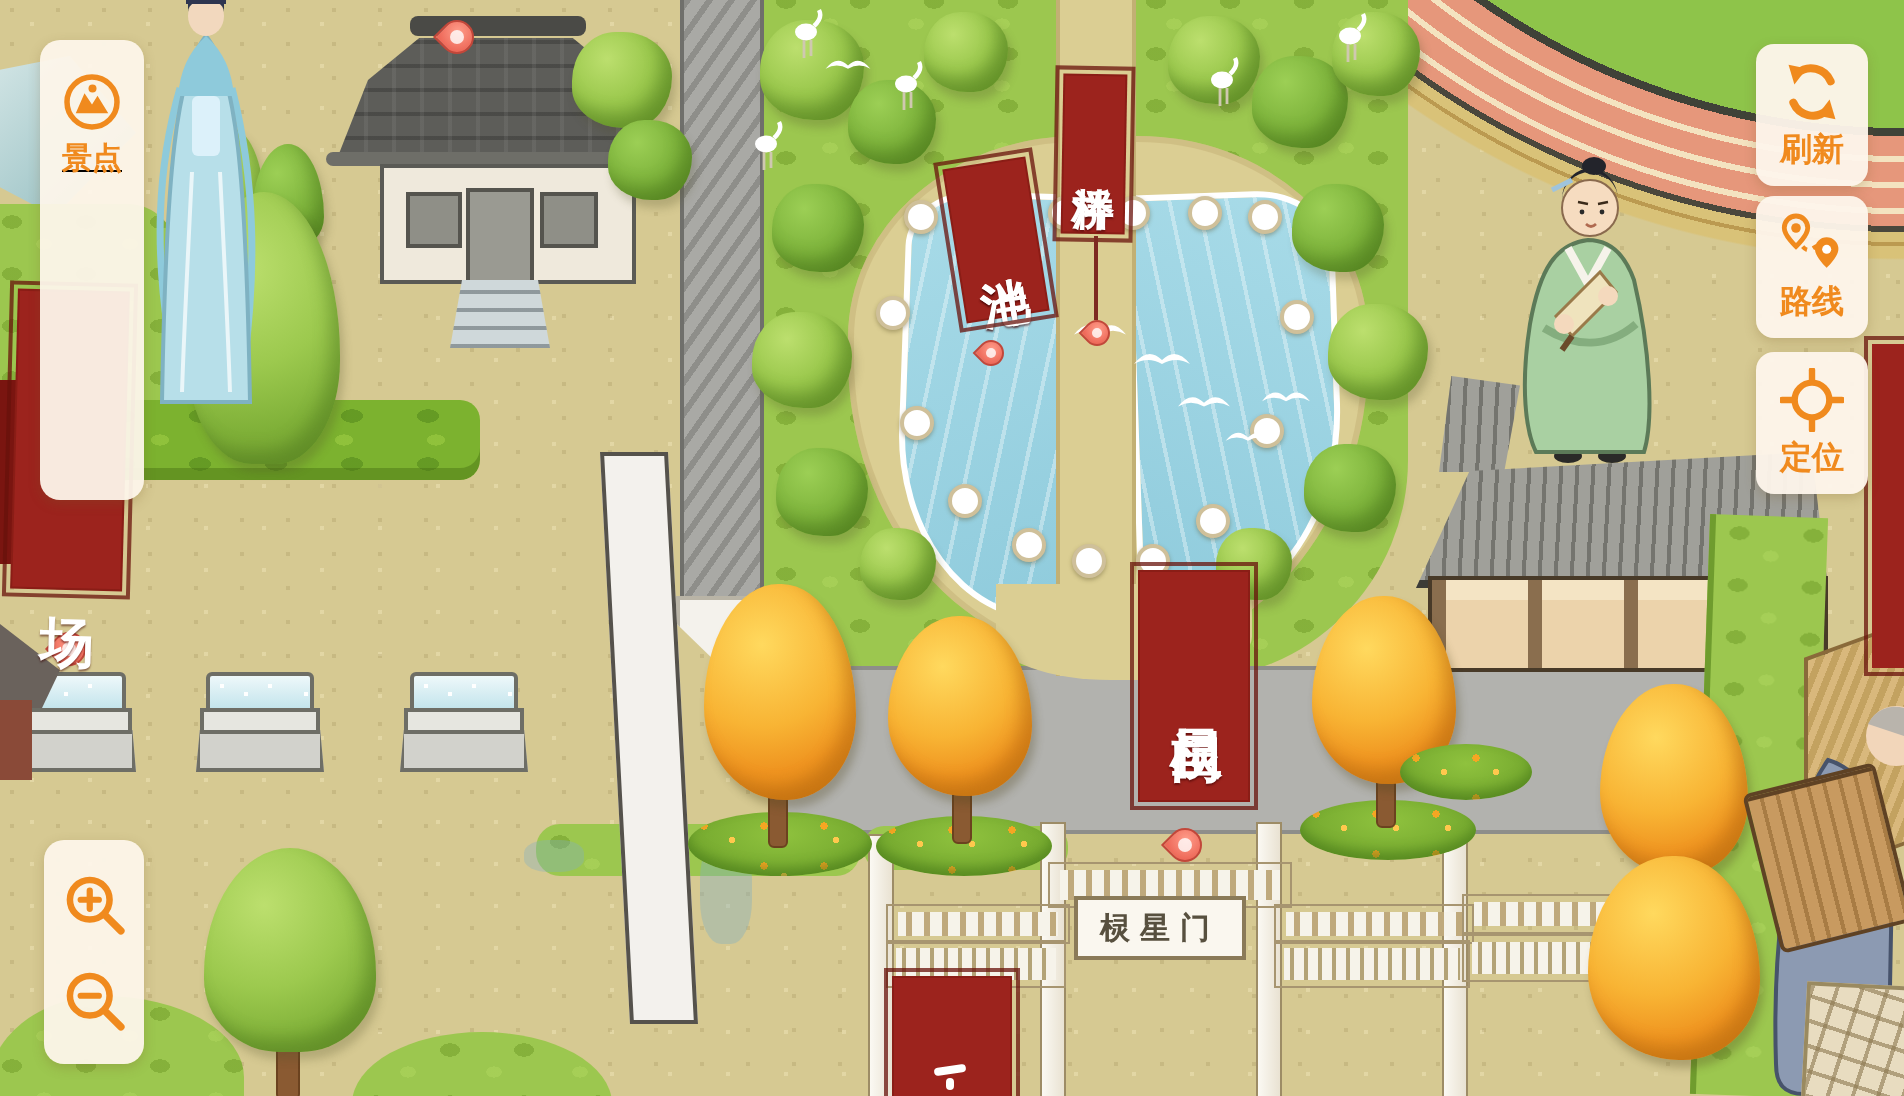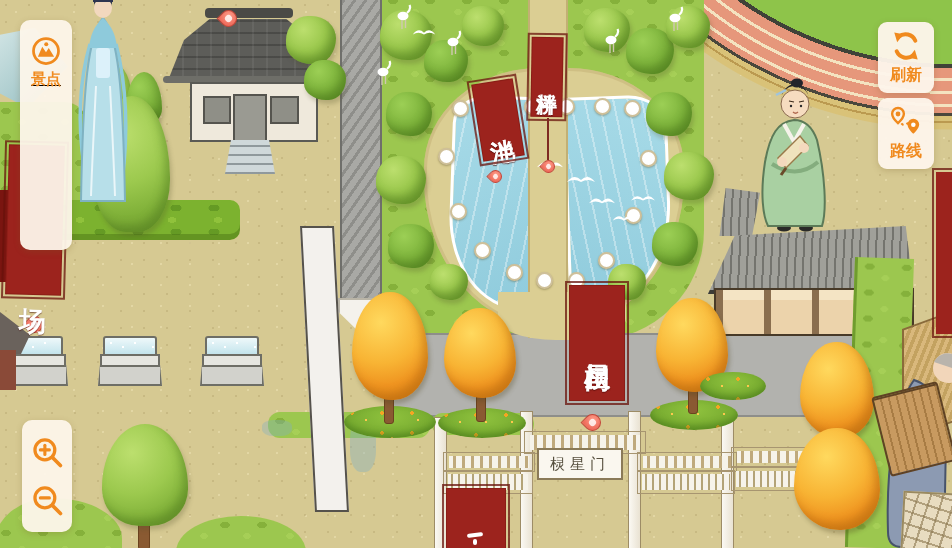--- a/index.html
+++ b/index.html
@@ -45,21 +45,21 @@
   .pin::after{content:"";position:absolute;inset:4px;background:rgba(255,255,255,.8);border-radius:50%;}
   .pin.s{width:11px;height:11px;}
   .pin.s::after{inset:3px;}
   
   .banner{position:absolute;background:#9c231d;display:flex;align-items:center;justify-content:center;
     box-shadow:0 0 0 1px #8a1d16;outline:2px solid rgba(104,18,11,.75);outline-offset:3px;z-index:40;}
   .banner-text{writing-mode:vertical-rl;text-orientation:upright;color:#fff;
     font-family:"DejaVu Serif","Liberation Serif",serif;font-weight:bold;line-height:1.05;
     text-shadow:0 1px 1px rgba(60,0,0,.5);}
   .plaque{position:absolute;background:#faf7ef;border:2px solid #8a7a58;display:flex;align-items:center;justify-content:center;}
-  .plaque span{font-family:"DejaVu Serif","Liberation Serif",serif;font-weight:normal;color:#57503f;}
+  .plaque span{font-family:"DejaVu Serif","Liberation Serif",serif;font-weight:bold;color:#57503f;}
   
   .gpillar{position:absolute;width:11px;background:linear-gradient(90deg,#fbf9f3,#e9e2d2);border:1.5px solid #9d8c66;}
   .gbeam{position:absolute;background:#f6f3ea;border:1.5px solid #a79570;}
   .dentil{background-image:repeating-linear-gradient(90deg,#bfa97c 0 3px,transparent 3px 9px);
     background-clip:content-box;padding:3px 5px;}
   .lattice{background-image:repeating-linear-gradient(90deg,#b3a377 0 2px,transparent 2px 7px);
     background-clip:content-box;padding:3px 4px;}
   
   .bench{position:absolute;width:64px;height:52px;}
   .bench .b-top{position:absolute;left:5px;top:0;right:5px;height:20px;border:2px solid #6e6e66;border-radius:3px;
@@ -416,20 +416,32 @@
       <svg width="32" height="32" viewBox="0 0 24 24">
           <path d="M6 1.5 a4.4 4.4 0 0 1 4.4 4.4 c0 3 -4.4 7 -4.4 7 s-4.4 -4 -4.4 -7 A4.4 4.4 0 0 1 6 1.5 Z" fill="none" stroke="#f08a1e" stroke-width="1.8"></path>
           <circle cx="6" cy="6" r="1.8" fill="#f08a1e"></circle>
           <path d="M8.5 13 C12 17 13 10 16.5 14" fill="none" stroke="#f08a1e" stroke-width="1.6" stroke-dasharray="2 2.4"></path>
           <path d="M17.5 9.5 a4.4 4.4 0 0 1 4.4 4.4 c0 3 -4.4 7 -4.4 7 s-4.4 -4 -4.4 -7 A4.4 4.4 0 0 1 17.5 9.5 Z" fill="#f08a1e"></path>
           <circle cx="17.5" cy="14" r="1.7" fill="#fff"></circle>
         </svg>
     </span>
     <span class="panel-label">路线</span>
   </div>
+  <div class="fab" style="left:878px;top:176px;">
+    <span class="ic">
+      <svg width="32" height="32" viewBox="0 0 24 24">
+          <circle cx="12" cy="12" r="6.5" fill="none" stroke="#f08a1e" stroke-width="2.4"></circle>
+          <line x1="12" y1="0.8" x2="12" y2="4.6" stroke="#f08a1e" stroke-width="2.4" stroke-linecap="round"></line>
+          <line x1="12" y1="19.4" x2="12" y2="23.2" stroke="#f08a1e" stroke-width="2.4" stroke-linecap="round"></line>
+          <line x1="0.8" y1="12" x2="4.6" y2="12" stroke="#f08a1e" stroke-width="2.4" stroke-linecap="round"></line>
+          <line x1="19.4" y1="12" x2="23.2" y2="12" stroke="#f08a1e" stroke-width="2.4" stroke-linecap="round"></line>
+        </svg>
+    </span>
+    <span class="panel-label">定位</span>
+  </div>
 
   <div class="panel" style="left:22px;top:420px;width:50px;height:112px;display:flex;flex-direction:column;align-items:center;justify-content:space-evenly;">
     <span class="ic" style="cursor:pointer;">
       <svg width="34" height="34" viewBox="0 0 24 24">
           <circle cx="10.5" cy="10.5" r="7" fill="none" stroke="#f08a1e" stroke-width="2.3"></circle>
           <line x1="15.7" y1="15.7" x2="21.5" y2="21.5" stroke="#f08a1e" stroke-width="2.6" stroke-linecap="round"></line>
           <line x1="10.5" y1="7.3" x2="10.5" y2="13.7" stroke="#f08a1e" stroke-width="2.2" stroke-linecap="round"></line>
           <line x1="7.3" y1="10.5" x2="13.7" y2="10.5" stroke="#f08a1e" stroke-width="2.2" stroke-linecap="round"></line>
         </svg>
     </span>

